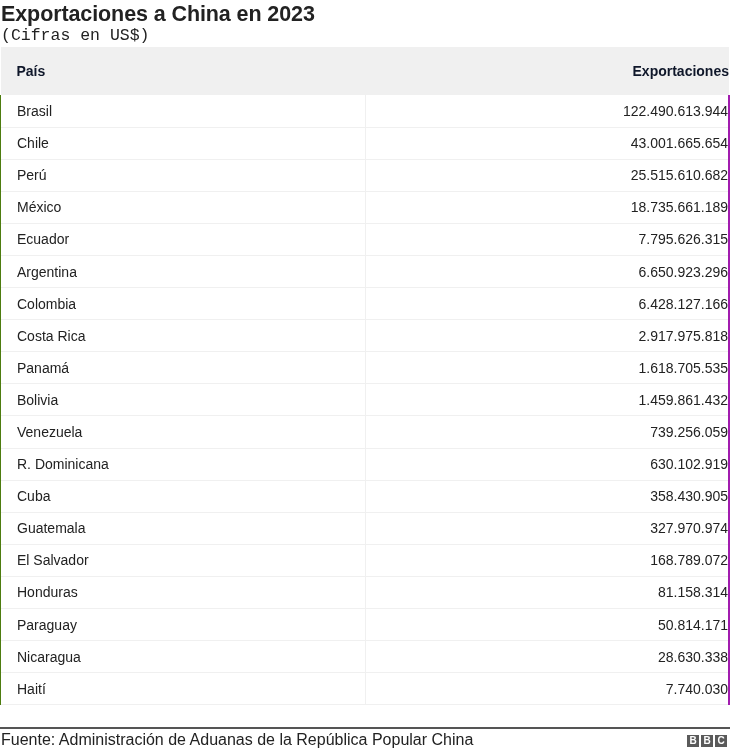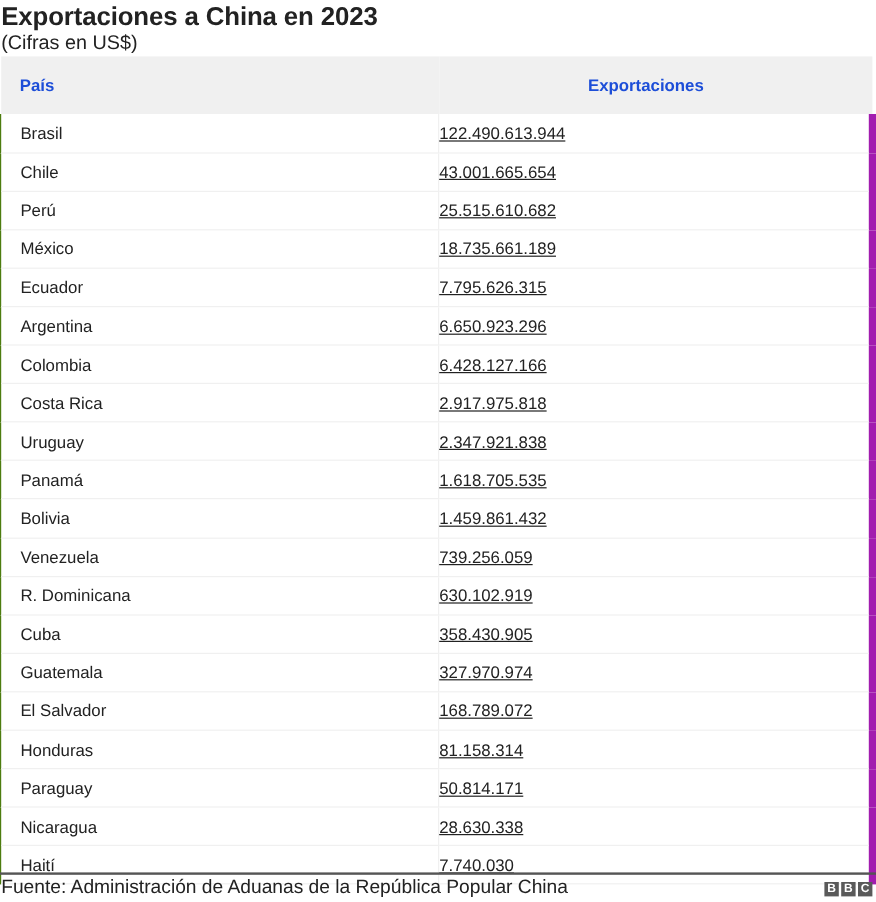--- a/index.html
+++ b/index.html
@@ -8,35 +8,35 @@
     font-family: "Liberation Sans", sans-serif; color: #222222;
     position: relative;
   }
   .title {
     position: absolute; left: 1px; top: 1px;
     font-size: 21.5px; font-weight: bold; color: #222;
     letter-spacing: -0.1px; line-height: 26px;
   }
   .subtitle {
     position: absolute; left: 1px; top: 26px;
-    font-size: 16.5px; color: #222; line-height: 20px;
+    font-size: 16.5px; color: #222; line-height: 20px; font-family: Liberation Mono, monospace;
   }
   .table {
     position: absolute; left: 0; top: 47px; width: 730px;
     border-collapse: collapse;
   }
   .table th, .table td {
     font-size: 14px; height: 32.1px; padding: 0; box-sizing: border-box;
   }
   .table thead tr { background: #f0f0f0; }
-  .table th { font-weight: bold; color: #1d4ed8; height: 48px; }
+  .table th { font-weight: bold; color: #0f172a; height: 48px; }
   .table th.c1, .table td.c1 { text-align: left; padding-left: 16px; width: 365px; }
-  .table th.c2, .table td.c2 { padding-right: 16px; }
+  .table th.c2, .table td.c2 { text-align: right; }
   .table td.c1 { border-right: 1px solid #f0f0f0; border-left: 1px solid #4d7c0f; }
-  .table td.c2 { border-right: 6px solid #a21caf; text-decoration: underline; }
+  .table td.c2 { border-right: 2px solid #a21caf; }
   .table tbody tr { border-bottom: 1px solid #f0f0f0; }
   .rule {
     position: absolute; left: 0; top: 727px; width: 730px; height: 2px; background: #555;
   }
   .source {
     position: absolute; left: 1px; top: 731px;
     font-size: 16px; color: #222; line-height: 18px;
   }
   .bbc {
     position: absolute; right: 3px; top: 735px; display: flex; gap: 2px;
@@ -87,24 +87,20 @@
       </tr>
     <tr>
         <td class="c1">Colombia</td>
         <td class="c2">6.428.127.166</td>
       </tr>
     <tr>
         <td class="c1">Costa Rica</td>
         <td class="c2">2.917.975.818</td>
       </tr>
     <tr>
-        <td class="c1">Uruguay</td>
-        <td class="c2">2.347.921.838</td>
-      </tr>
-    <tr>
         <td class="c1">Panamá</td>
         <td class="c2">1.618.705.535</td>
       </tr>
     <tr>
         <td class="c1">Bolivia</td>
         <td class="c2">1.459.861.432</td>
       </tr>
     <tr>
         <td class="c1">Venezuela</td>
         <td class="c2">739.256.059</td>

